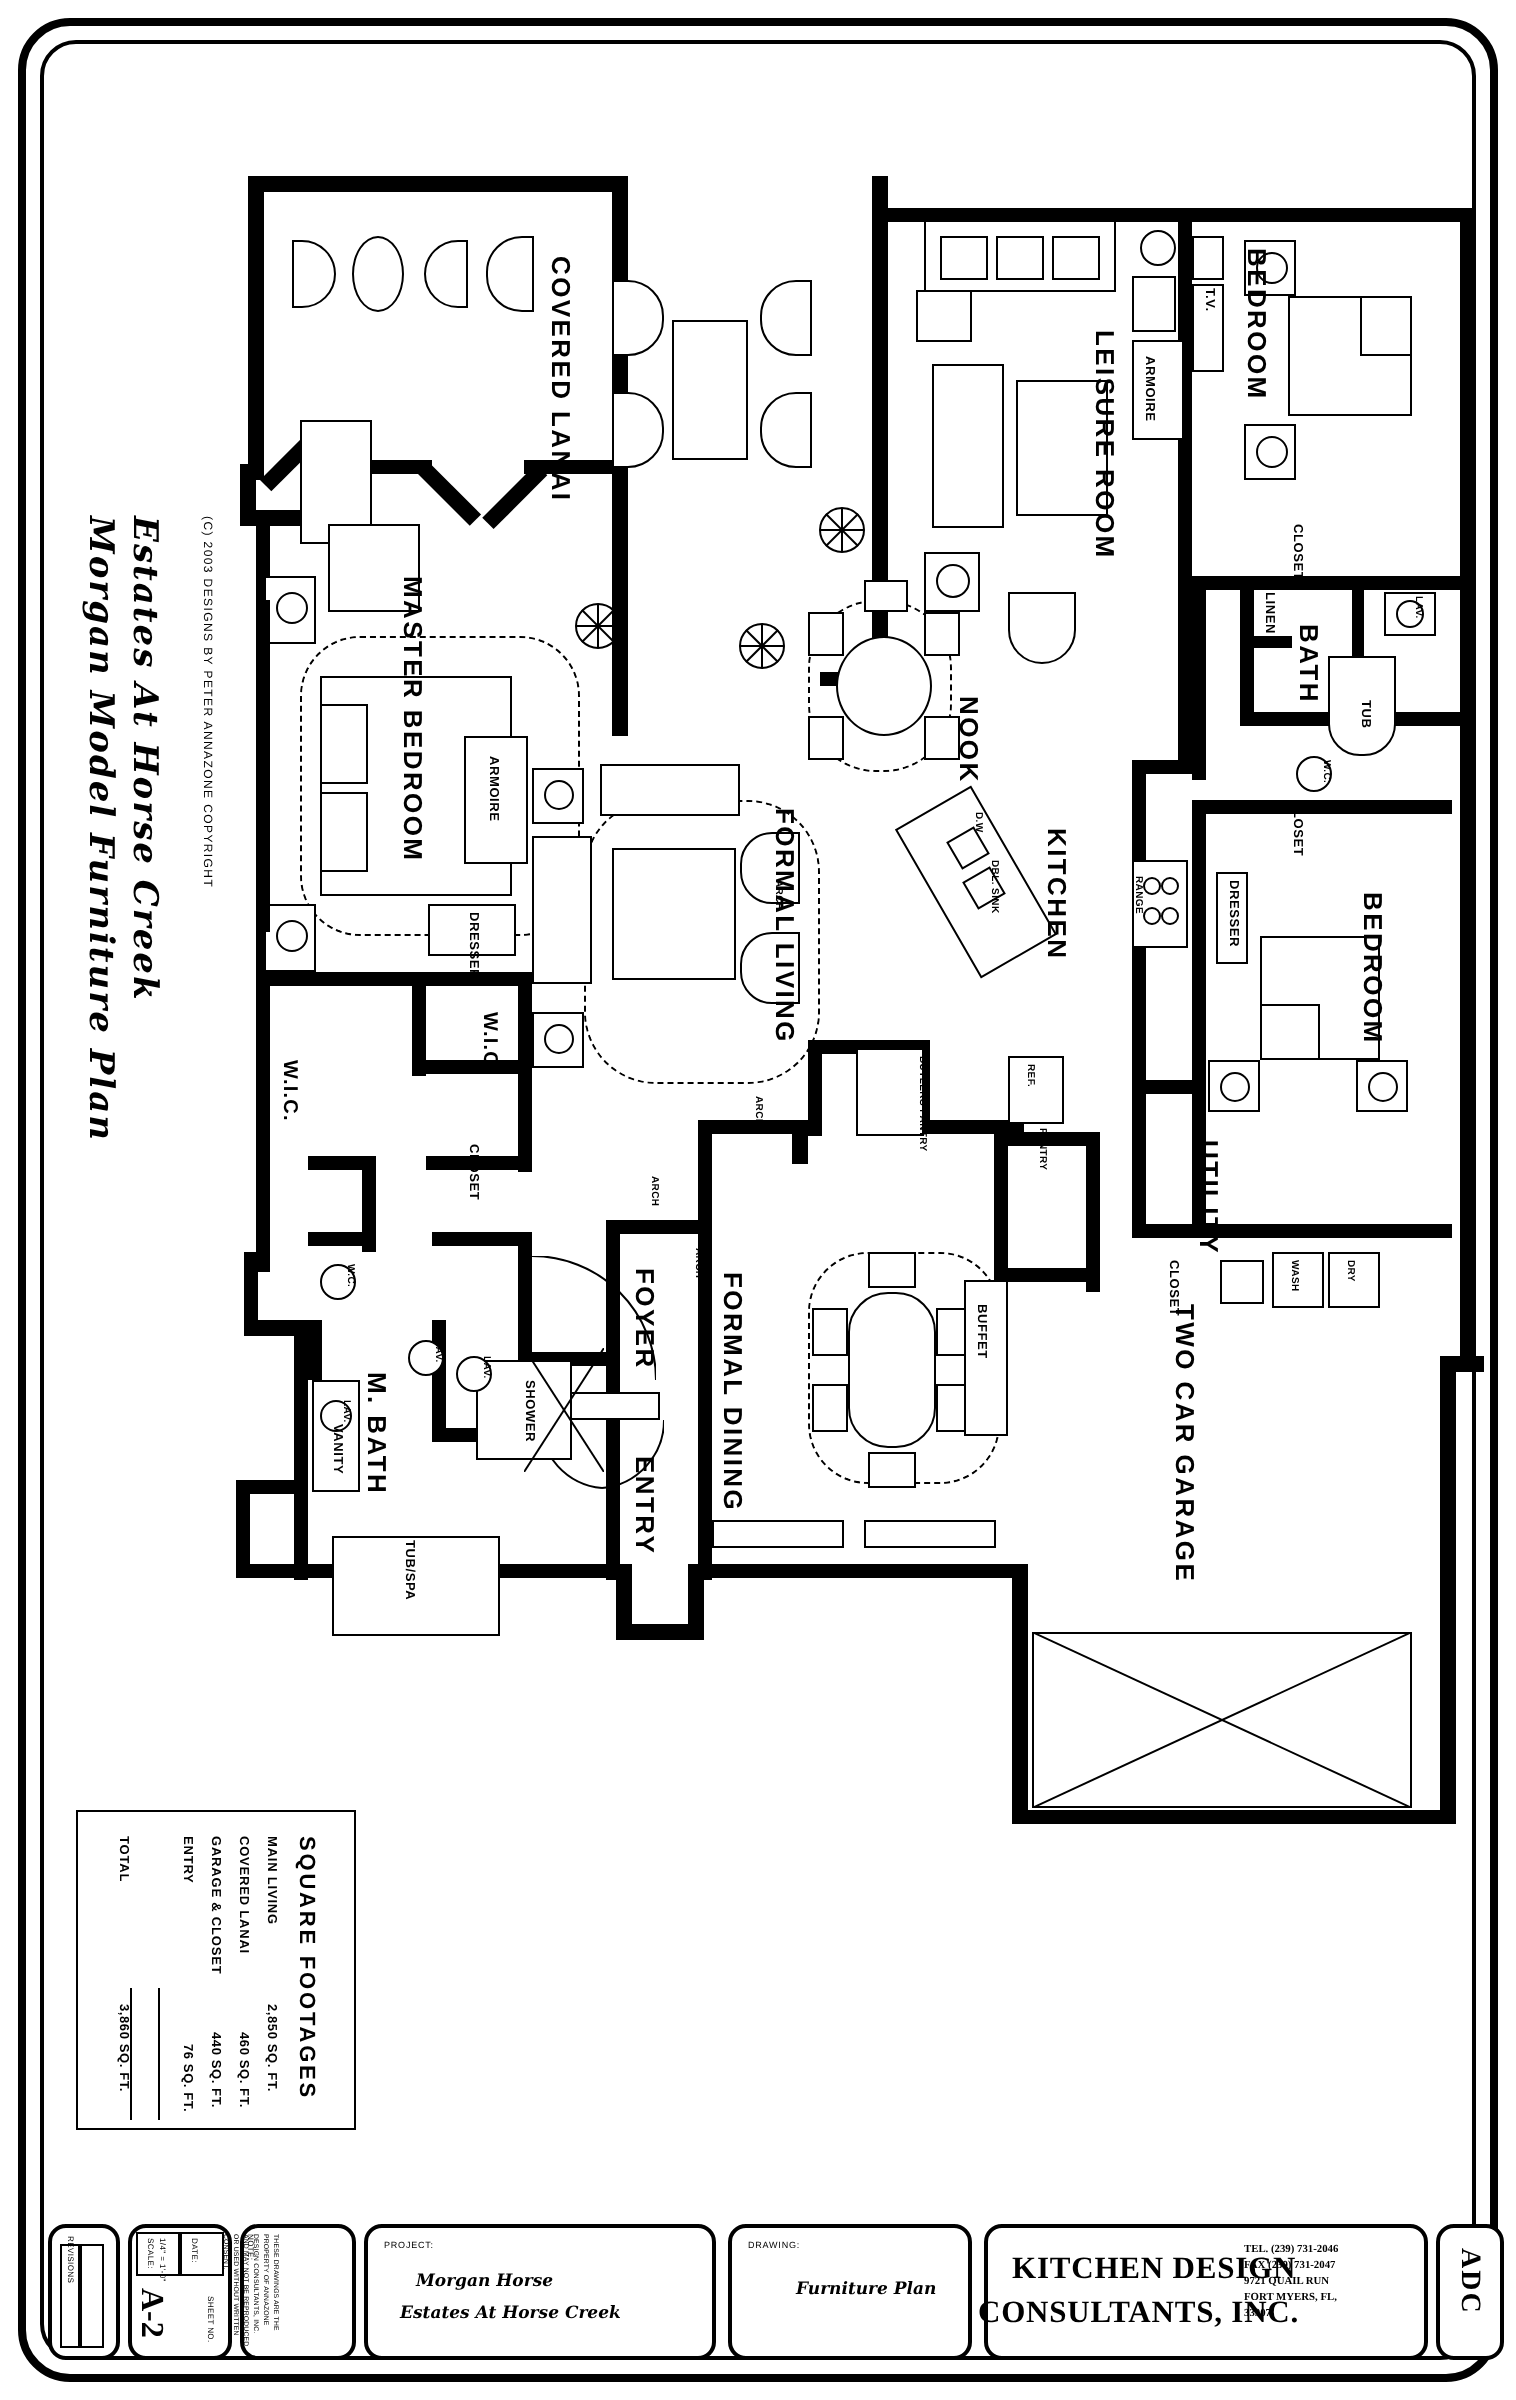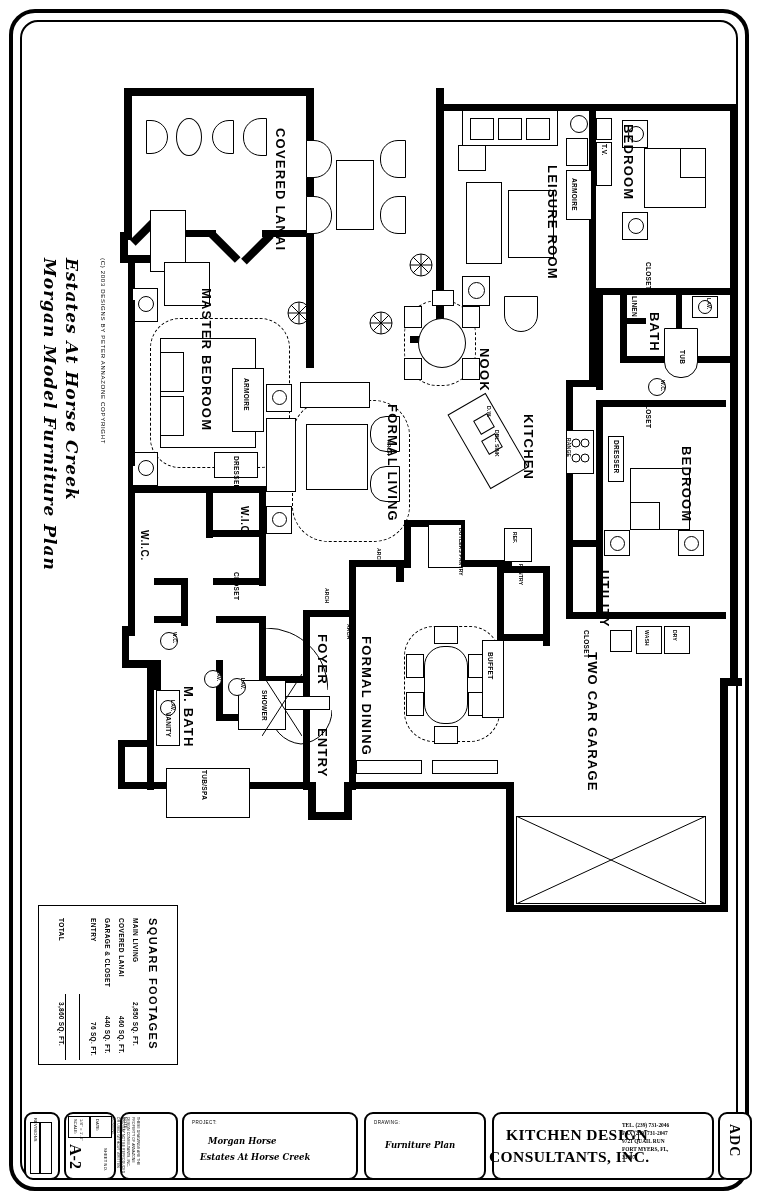--- a/index.html
+++ b/index.html
@@ -427,21 +427,21 @@
     <div class="tbrot" style="left:104px;top:9px;">NOTE:</div>
     <div class="tbnote" style="left:116px;top:9px;width:58px;white-space:normal;">THESE DRAWINGS ARE THE PROPERTY OF ANNAZONE DESIGN CONSULTANTS, INC. AND MAY NOT BE REPRODUCED OR USED WITHOUT WRITTEN CONSENT.</div>
 
     <div class="tbcell" style="left:158px;top:4px;width:176px;height:68px;"></div>
     <div class="tbcap" style="left:168px;top:12px;">PROJECT:</div>
     <div class="tbproj" style="left:184px;top:28px;">Morgan Horse</div>
     <div class="tbproj" style="left:176px;top:44px;">Estates At Horse Creek</div>
 
     <div class="tbcell" style="left:340px;top:4px;width:122px;height:68px;"></div>
     <div class="tbcap" style="left:350px;top:12px;">DRAWING:</div>
-    <div class="tbproj" style="left:361px;top:32px;">Furniture Plan</div>
+    <div class="tbproj" style="left:374px;top:32px;">Furniture Plan</div>
 
     <div class="tbcell" style="left:386px;top:4px;width:0px;height:0px;border:0;"></div>
 
     <div class="tbcell" style="left:468px;top:4px;width:222px;height:68px;"></div>
     <div class="tbfirm" style="left:482px;top:18px;">KITCHEN DESIGN</div>
     <div class="tbfirm" style="left:465px;top:40px;">CONSULTANTS, INC.</div>
     <div class="tbcontact" style="left:598px;top:14px;">TEL. (239) 731-2046</div>
     <div class="tbcontact" style="left:598px;top:22px;">FAX  (239) 731-2047</div>
     <div class="tbcontact" style="left:598px;top:30px;">9721 QUAIL RUN</div>
     <div class="tbcontact" style="left:598px;top:38px;">FORT MYERS, FL,</div>

